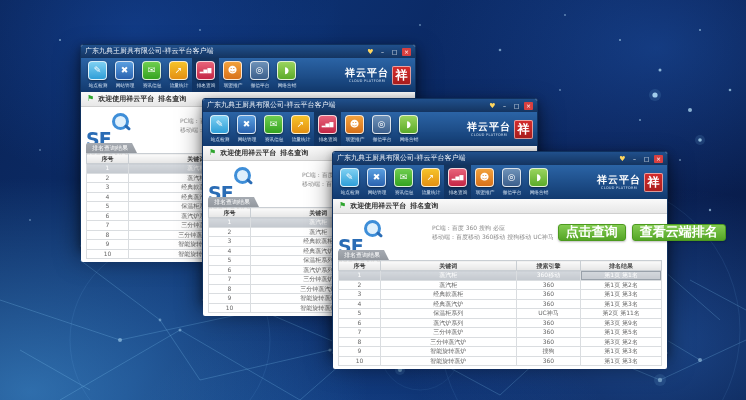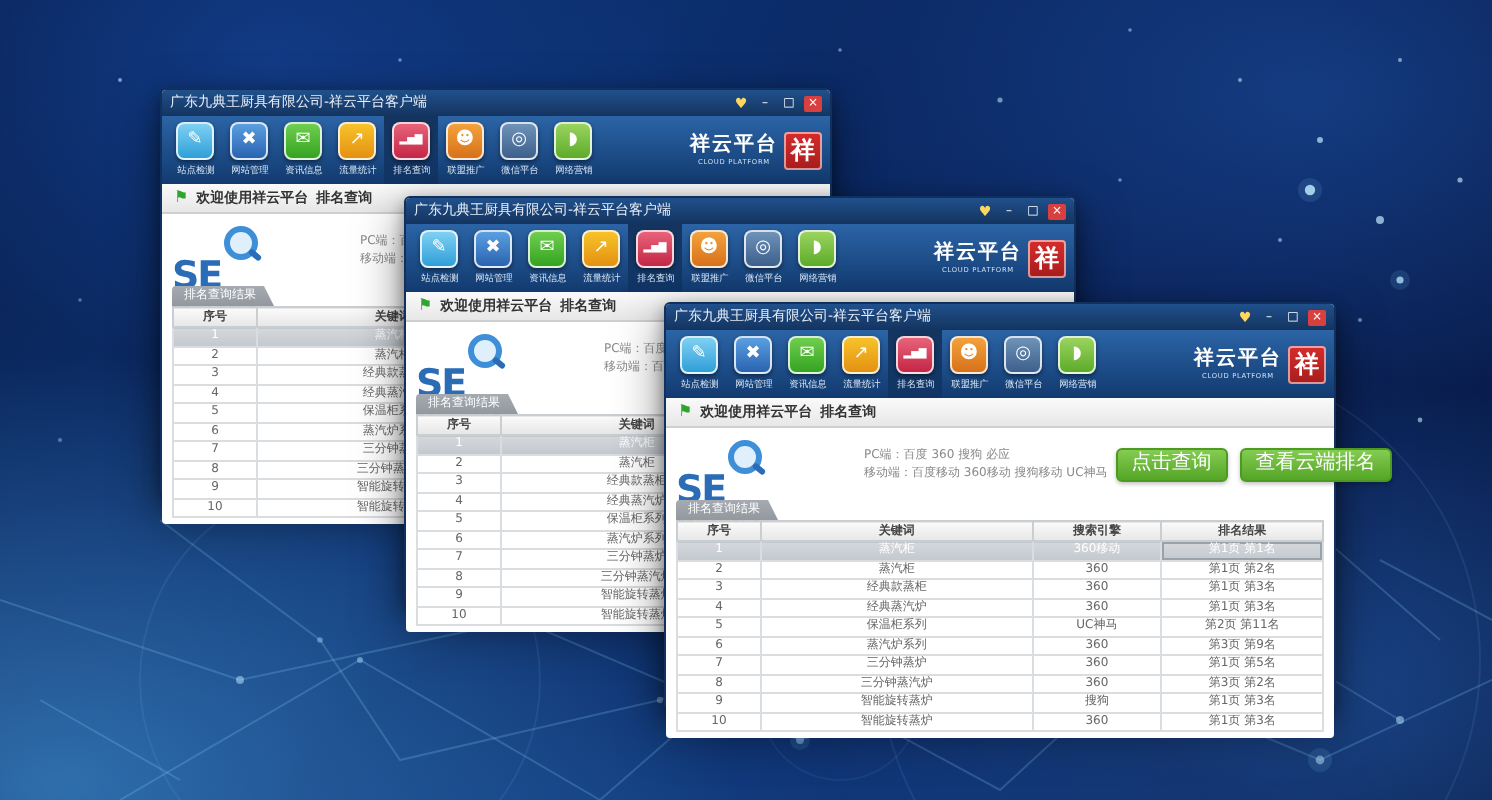--- a/index.html
+++ b/index.html
@@ -60,21 +60,21 @@
   .seo-row{display:flex;align-items:center;}
   .seo-se{font-size:19px;font-weight:800;color:#2a6cb5;letter-spacing:-1px;line-height:18px;margin-top:34px;}
   .seo-ring{width:11px;height:11px;border:3px solid #3e8ed8;border-radius:50%;margin-left:1px;
     position:relative;background:rgba(140,200,245,.28);}
   .seo-ring::after{content:"";position:absolute;width:7px;height:3px;background:#2a6cb5;
     right:-5px;bottom:-2px;transform:rotate(40deg);border-radius:2px;}
   .seo-tagline{font-size:5px;color:#bdbdbd;letter-spacing:1px;margin-top:1px;transform:scale(.85);transform-origin:left;}
   .engine-info{flex:1;font-size:6px;color:#8a8a8a;line-height:9px;white-space:nowrap;}
   .hero-buttons{display:flex;gap:6px;margin-left:4px;}
   .btn{height:15px;padding:0 7px;background:linear-gradient(#84cc52,#54a526);border:1px solid #4c9a1f;
-    border-radius:3px;color:#fff;font-size:10px;font-weight:normal;line-height:13px;white-space:nowrap;
+    border-radius:3px;color:#fff;font-size:13px;font-weight:bold;line-height:13px;white-space:nowrap;
     box-shadow:0 1px 2px rgba(0,0,0,.25);cursor:pointer;}
 
   .tab-row{height:10px;flex:0 0 10px;display:flex;align-items:flex-end;}
   .tab{background:linear-gradient(#a6abb2,#93989f);color:#fff;font-size:6px;line-height:10px;
     padding:0 9px 0 6px;clip-path:polygon(0 0,calc(100% - 5px) 0,100% 100%,0 100%);
     border-radius:2px 0 0 0;transform-origin:left bottom;}
 
   .table-wrap{flex:1;margin-bottom:3px;}
   table{width:100%;border-collapse:collapse;table-layout:fixed;}
   th{background:linear-gradient(#fafafa,#e6e6e6);font-size:6px;color:#444;height:9px;

